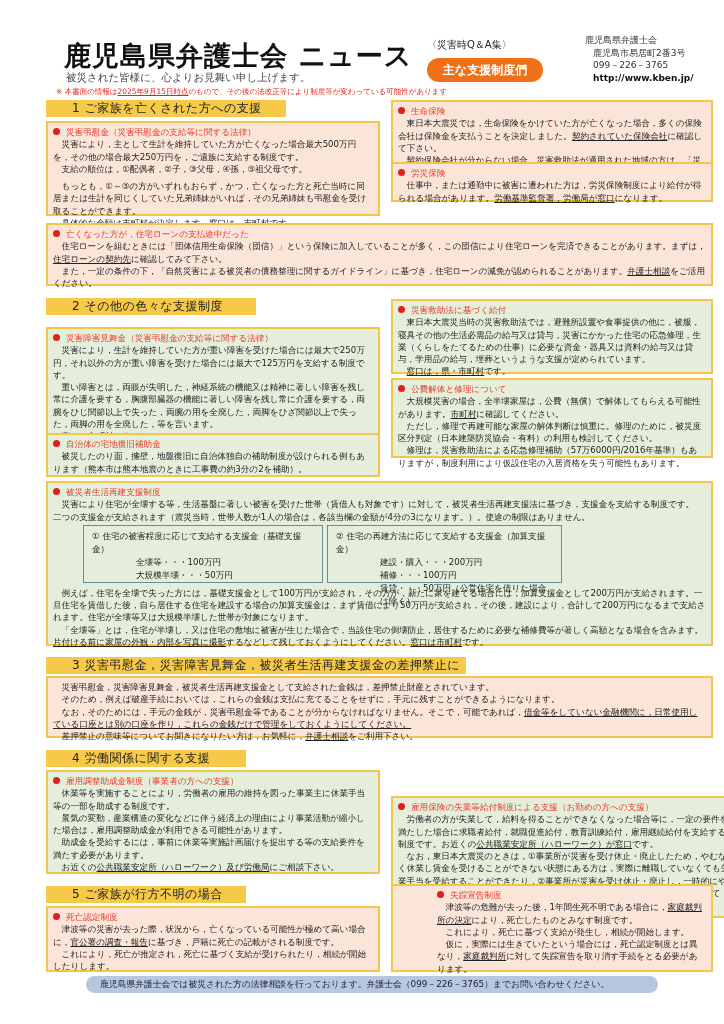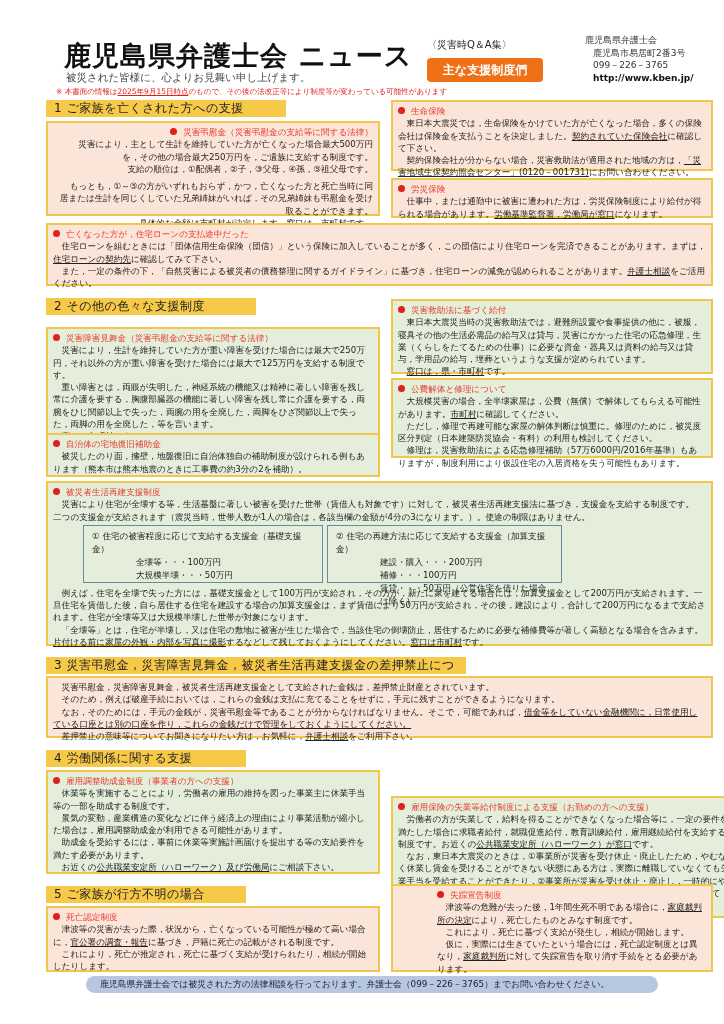--- a/index.html
+++ b/index.html
@@ -4,25 +4,25 @@
 <style>
 *{box-sizing:border-box;margin:0;padding:0;}
 html,body{width:724px;height:1024px;background:#fff;overflow:hidden;}
 body{position:relative;font-family:"DejaVu Sans","Liberation Sans",sans-serif;color:#222;}
 .abs{position:absolute;}
 .title{left:64px;top:38px;font-size:27px;font-weight:bold;letter-spacing:1px;color:#111;font-family:"DejaVu Sans",sans-serif;}
 .subtitle{left:66px;top:71px;font-size:10.5px;color:#444;font-family:"DejaVu Serif",serif;}
 .notice{left:56px;top:87px;font-size:7.5px;color:#e0201a;}
 .notice u{text-decoration:underline;}
 .qa{left:427px;top:38px;font-size:10px;color:#222;}
-.pill{left:427px;top:58px;width:116px;height:24px;border-radius:4px;background:#f07018;color:#fff;font-size:12px;font-weight:bold;text-align:center;line-height:24px;}
+.pill{left:427px;top:58px;width:116px;height:24px;border-radius:12px;background:#f07018;color:#fff;font-size:12px;font-weight:bold;text-align:center;line-height:24px;}
 .org{left:585px;top:34px;font-size:9px;color:#333;line-height:12.5px;}
 .org div:nth-child(2),.org div:nth-child(3),.org div:nth-child(4){padding-left:8px;}
 .org .url{font-weight:bold;color:#111;}
-.sec{height:17px;background:#f7c948;font-size:12px;color:#222;padding-left:8px;line-height:17px;letter-spacing:0.5px;}
+.sec{height:17px;background:#f7c948;font-size:12px;color:#222;padding-left:26px;line-height:17px;letter-spacing:0.5px;}
 .box{border:2px solid #f2c64a;padding:3px 5px;font-size:8.6px;line-height:12.3px;color:#222;}
 .pink{background:#fbe4d8;}
 .green{background:#e4eedb;}
 .box .hd{color:#e63b2e;font-size:8.6px;}
 .box .hd .dot{display:inline-block;width:7px;height:7px;border-radius:50%;background:#e0201a;margin-right:6px;vertical-align:0px;}
 .box p{text-indent:1em;}
 .box p.noind{text-indent:0;}
 .box u{text-decoration:underline;}
 .sub{border:1.5px solid #6a8aa0;padding:4px 8px;font-size:8.6px;line-height:13px;background:#e4eedb;}
 .sub .ind{padding-left:44px;}
@@ -38,35 +38,35 @@
 <div class="abs pill">主な支援制度們</div>
 <div class="abs org">
   <div>鹿児島県弁護士会</div>
   <div>鹿児島市易居町2番3号</div>
   <div>099－226－3765</div>
   <div class="url">http://www.kben.jp/</div>
 </div>
 
 <div class="abs sec" style="left:46px;top:100px;width:240px;">1  ご家族を亡くされた方への支援</div>
 
-<div class="abs box pink" style="left:46px;top:121px;width:334px;height:95px;text-align:right;">
+<div class="abs box pink" style="left:46px;top:121px;width:334px;height:95px;">
   <div class="hd"><span class="dot"></span><span>災害弔慰金（災害弔慰金の支給等に関する法律）</span></div>
   <p>災害により，主として生計を維持していた方が亡くなった場合最大500万円を，その他の場合最大250万円を，ご遺族に支給する制度です。</p>
   <p>支給の順位は，①配偶者，②子，③父母，④孫，⑤祖父母です。</p>
   <p style="margin-top:5px">もっとも，①～⑤の方がいずれもおらず，かつ，亡くなった方と死亡当時に同居または生計を同じくしていた兄弟姉妹がいれば，その兄弟姉妹も弔慰金を受け取ることができます。</p>
   <p><span>具体的な金額は市町村が決定します。</span><u>窓口は，市町村</u><span>です。</span></p>
 </div>
 
 <div class="abs box pink" style="left:391px;top:100px;width:322px;height:71px;">
   <div class="hd"><span class="dot"></span><span>生命保険</span></div>
   <p><span>東日本大震災では，生命保険をかけていた方が亡くなった場合，多くの保険会社は保険金を支払うことを決定しました。</span><u>契約されていた保険会社</u><span>に確認して下さい。</span></p>
   <p><span>契約保険会社が分からない場合，災害救助法が適用された地域の方は，</span><u>「災害地域生保契約照会センター」(0120－001731)</u><span>にお問い合わせください。</span></p>
 </div>
 
-<div class="abs box pink" style="left:391px;top:178px;width:322px;height:40px;">
+<div class="abs box pink" style="left:391px;top:162px;width:322px;height:40px;">
   <div class="hd"><span class="dot"></span><span>労災保険</span></div>
   <p><span>仕事中，または通勤中に被害に遭われた方は，労災保険制度により給付が得られる場合があります。</span><u>労働基準監督署，労働局が窓口</u><span>になります。</span></p>
 </div>
 
 <div class="abs box pink" style="left:46px;top:223px;width:667px;height:63px;">
   <div class="hd"><span class="dot"></span><span>亡くなった方が，住宅ローンの支払途中だった</span></div>
   <p><span>住宅ローンを組むときには「団体信用生命保険（団信）」という保険に加入していることが多く，この団信により住宅ローンを完済できることがあります。まずは，</span><u>住宅ローンの契約先</u><span>に確認してみて下さい。</span></p>
   <p><span>また，一定の条件の下，「自然災害による被災者の債務整理に関するガイドライン」に基づき，住宅ローンの減免が認められることがあります。</span><u>弁護士相談</u><span>をご活用ください。</span></p>
 </div>
 

